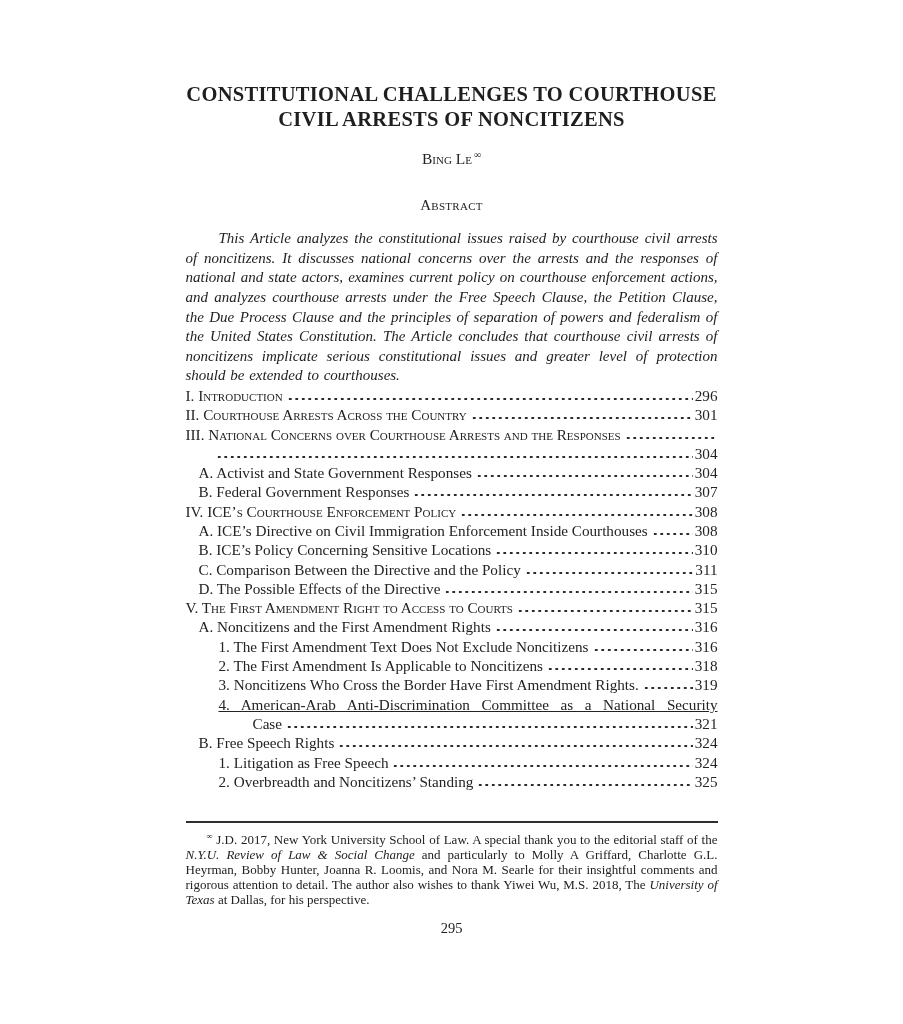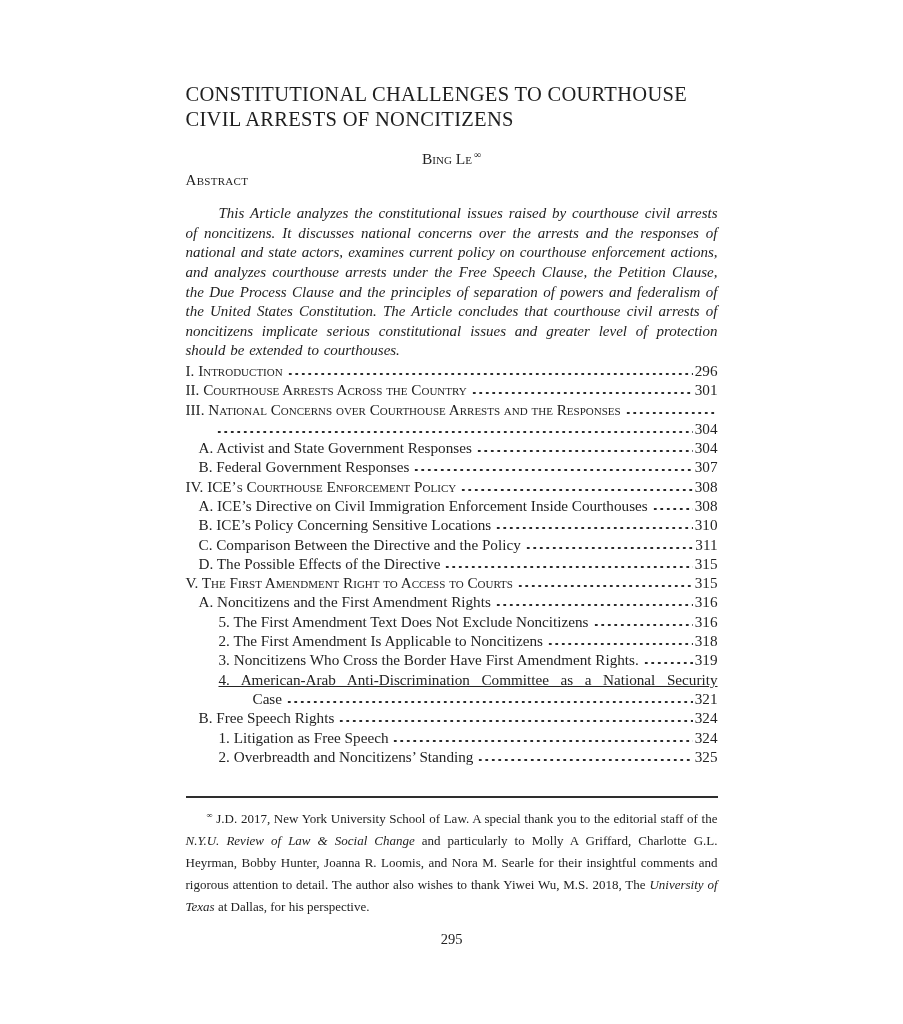--- a/index.html
+++ b/index.html
@@ -17,39 +17,40 @@
   }
   .page {
     width: 532px;
     margin: 0 auto;
     position: relative;
   }
   .title {
     margin: 0;
     padding-top: 82px;
     font-size: 20.5px;
-    font-weight: normal;
+    font-weight: bold;
     line-height: 25px;
+    text-align: center;
     letter-spacing: 0.3px;
     color: #1e1e1e;
   }
   .author {
     margin-top: 17px;
     text-align: center;
     font-size: 15.5px;
   }
   .sc { font-variant: small-caps; margin-top: 8px; }
   .author sup {
     font-size: 10px;
     vertical-align: super;
     margin-left: 2px;
   }
   .abstract-heading {
-    margin-top: 4px;
-    text-align: left;
+    margin-top: 29px;
+    text-align: center;
     font-size: 15px;
     letter-spacing: 0.3px;
   }
   .abstract-body {
     margin: 15px 0 0 0;
     font-style: italic;
     font-size: 15px;
     line-height: 19.6px;
     text-align: justify;
     text-indent: 33px;
@@ -93,21 +94,21 @@
   }
   .fn-sep {
     margin-top: 30px;
     border: none;
     border-top: 2px solid #2e2e2e;
     width: 100%;
   }
   .footnote {
     margin-top: 6px;
     font-size: 13px;
-    line-height: 22px;
+    line-height: 15px;
     text-align: justify;
     text-indent: 21px;
     hyphens: auto;
     -webkit-hyphens: auto;
   }
   .footnote sup {
     font-size: 8.5px;
     vertical-align: super;
   }
   .footnote em { font-style: italic; }
@@ -218,21 +219,21 @@
       </div>
       <div class="toc-entry lvl1">
         <div class="toc-line">
           <span class="toc-text">A. Noncitizens and the First Amendment Rights</span>
           <span class="leader"></span>
           <span class="toc-page">316</span>
         </div>
       </div>
       <div class="toc-entry lvl2">
         <div class="toc-line">
-          <span class="toc-text">5. The First Amendment Text Does Not Exclude Noncitizens</span>
+          <span class="toc-text">1. The First Amendment Text Does Not Exclude Noncitizens</span>
           <span class="leader"></span>
           <span class="toc-page">316</span>
         </div>
       </div>
       <div class="toc-entry lvl2">
         <div class="toc-line">
           <span class="toc-text">2. The First Amendment Is Applicable to Noncitizens</span>
           <span class="leader"></span>
           <span class="toc-page">318</span>
         </div>

